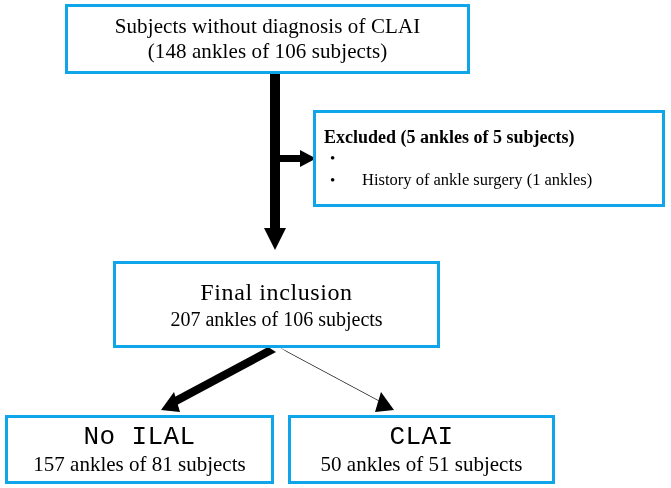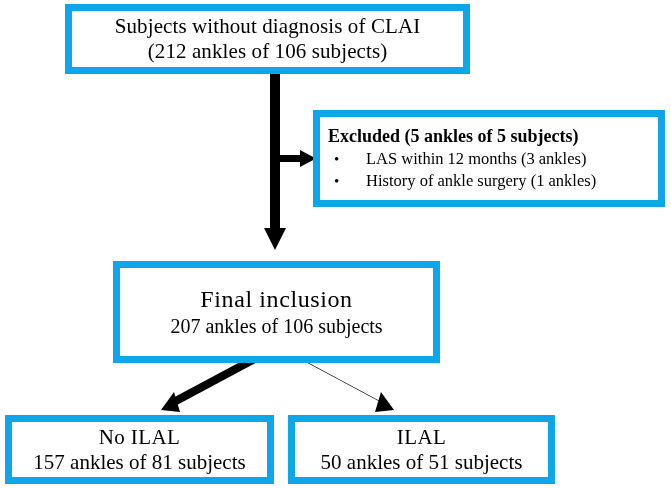--- a/index.html
+++ b/index.html
@@ -16,21 +16,21 @@
     position: relative;
     width: 671px;
     height: 488px;
     background: #ffffff;
     overflow: hidden;
   }
   .node {
     position: absolute;
     box-sizing: border-box;
     background: #ffffff;
-    border: 7px solid #0ea5e9;
+    border: 3px solid #0ea5e9;
     display: flex;
     flex-direction: column;
     align-items: center;
     justify-content: center;
     text-align: center;
     line-height: 1.18;
   }
   .node .line {
     display: block;
     white-space: nowrap;
@@ -84,40 +84,40 @@
     padding-left: 6px;
     box-sizing: border-box;
     font-size: 15px;
   }
 
   
   #node-final {
     left: 113px;
     top: 261px;
     width: 327px;
-    height: 102px;
+    height: 87px;
   }
   #node-final .line-1 { font-size: 24px; letter-spacing: 0.6px; margin-bottom: 2px; }
   #node-final .line-2 { font-size: 20px; }
 
   
   #node-no-ilal {
     left: 5px;
     top: 415px;
     width: 269px;
     height: 69px;
   }
   #node-ilal {
     left: 288px;
     top: 415px;
     width: 267px;
     height: 69px;
   }
   #node-no-ilal .line-1,
-  #node-ilal .line-1 { font-size: 21px; letter-spacing: 0.4px; }
+  #node-ilal .line-1 { font-size: 26px; letter-spacing: 0.4px; font-family: Liberation Mono, monospace; }
   #node-no-ilal .line-2,
   #node-ilal .line-2 { font-size: 21px; }
 
   
   .connector {
     position: absolute;
     left: 0;
     top: 0;
     width: 671px;
     height: 488px;
@@ -147,45 +147,44 @@
     </g>
 
     <g>
       <polygon points="279,347 287,352 386,405 378,400" fill="#000000"></polygon>
       <polygon points="375,412 394,410 381,392" fill="#000000"></polygon>
     </g>
   </svg>
 
   <div class="node" id="node-cohort">
     <span class="line line-1">Subjects without diagnosis of CLAI</span>
-    <span class="line line-2">(212 ankles of 106 subjects)</span>
+    <span class="line line-2">(148 ankles of 106 subjects)</span>
   </div>
 
   <div class="node" id="node-excluded">
     <span class="excl-title">Excluded (5 ankles of 5 subjects)</span>
     <ul class="excl-list">
       <li class="excl-item">
         <span class="bullet">•</span>
-        <span class="bullet-text">LAS within 12 months (3 ankles)</span>
       </li>
       <li class="excl-item">
         <span class="bullet">•</span>
         <span class="bullet-text">History of ankle surgery (1 ankles)</span>
       </li>
     </ul>
   </div>
 
   <div class="node" id="node-final">
     <span class="line line-1">Final inclusion</span>
     <span class="line line-2">207 ankles of 106 subjects</span>
   </div>
 
   <div class="node" id="node-no-ilal">
     <span class="line line-1">No ILAL</span>
     <span class="line line-2">157 ankles of 81 subjects</span>
   </div>
 
   <div class="node" id="node-ilal">
-    <span class="line line-1">ILAL</span>
+    <span class="line line-1">CLAI</span>
     <span class="line line-2">50 ankles of 51 subjects</span>
   </div>
 
 </div>
 
 </body></html>

